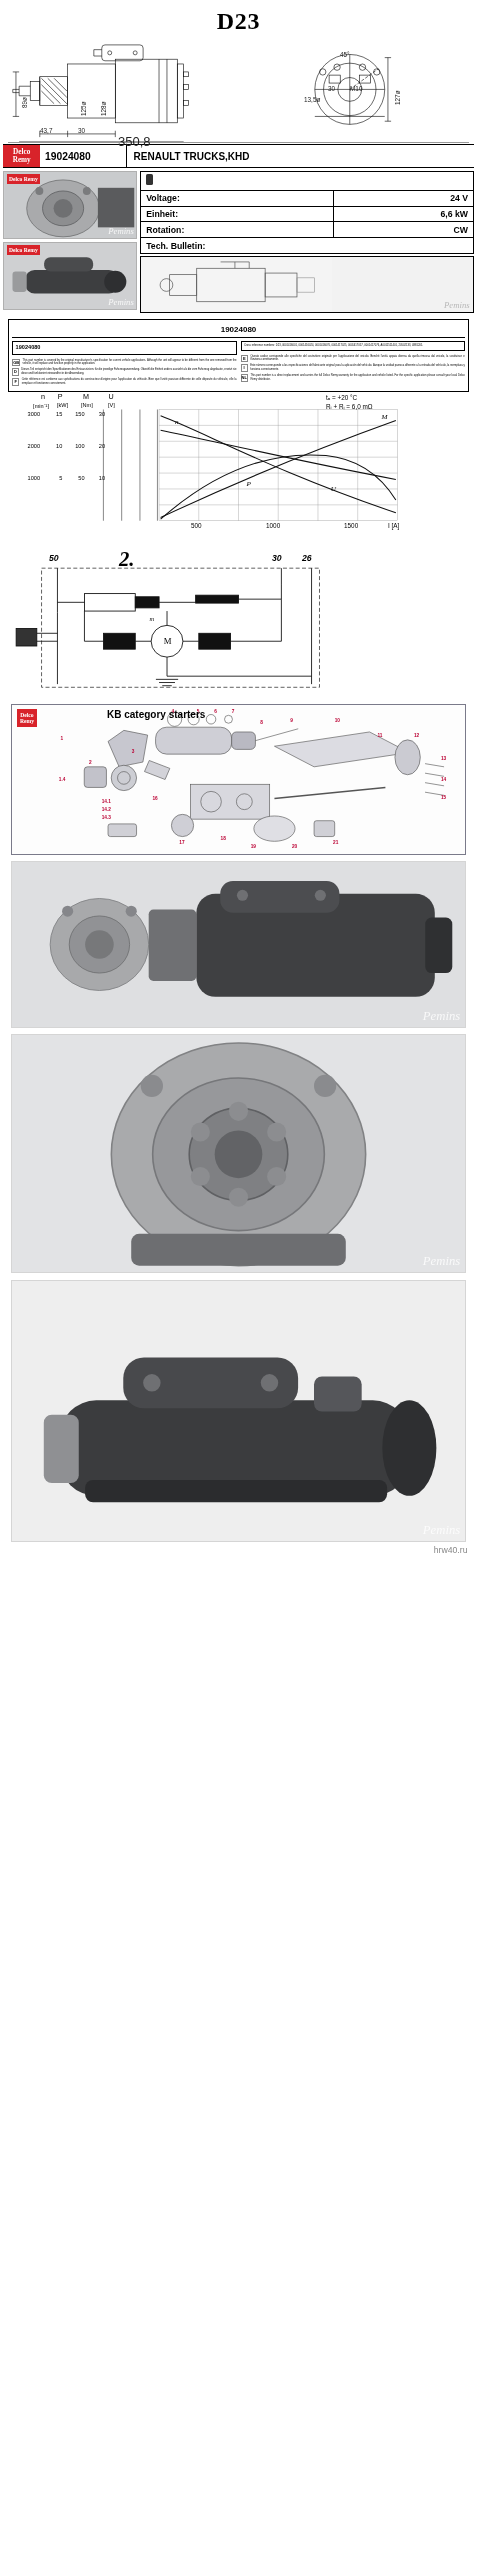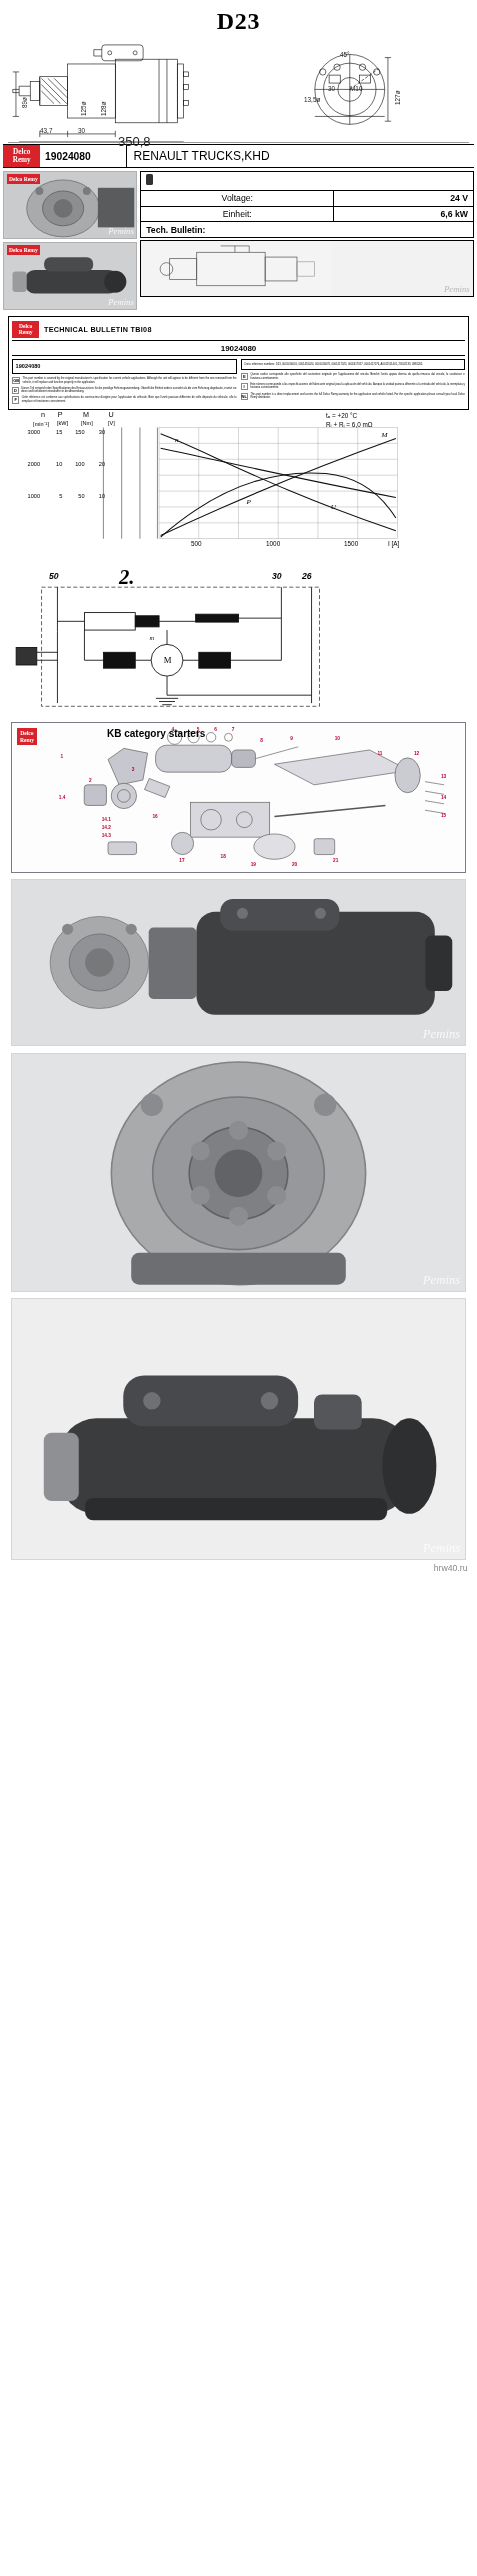--- a/index.html
+++ b/index.html
@@ -70,22 +70,22 @@
     width: 87px;
     font-size: 10.3px;
     font-weight: bold;
     display: flex;
     align-items: center;
     padding-left: 4.8px;
     border-right: 0.8px solid #000;
   }
   .appl {
     flex: 1;
-    font-size: 12px;
-    font-weight: normal;
+    font-size: 10px;
+    font-weight: bold;
     display: flex;
     align-items: center;
     padding-left: 6.4px;
   }
 
   
   .specsarea {
     display: flex;
     margin: 2.4px 3.2px 0;
     gap: 3.2px;
@@ -116,21 +116,21 @@
     text-align: center;
   }
 
   .spec-col { flex: 1; }
   .spec-table { width: 100%; border-collapse: collapse; font-size: 8.7px; }
   .spec-table td {
     border: 0.8px solid #000;
     padding: 2.4px 4.8px;
     height: 15px;
   }
-  .spec-table td.k { font-weight: normal; width: 58%; text-align: center; }
+  .spec-table td.k { font-weight: bold; width: 58%; }
   .spec-table td.v { text-align: right; font-weight: bold; }
   .spec-head td { border: 0.8px solid #000; height: 19px; }
   .tb-row td { font-weight: bold; }
   .tb-img {
     border: 0.8px solid #000;
     height: 57px;
     margin-top: 1.6px;
     position: relative;
     background: #f2f2f2;
     overflow: hidden;
@@ -340,20 +340,24 @@
             <span style="display:inline-block;width:7.2px;height:11px;background:#333;border-radius:1.6px;"></span>
           </td>
         </tr>
         <tr>
           <td class="k">Voltage:</td>
           <td class="v">24 V</td>
         </tr>
         <tr>
           <td class="k">Einheit:</td>
           <td class="v">6,6 kW</td>
+        </tr>
+        <tr>
+          <td class="k">Rotation:</td>
+          <td class="v">CW</td>
         </tr>
         <tr class="tb-row">
           <td colspan="2">Tech. Bulletin:</td>
         </tr>
       </tbody>
         </table>
       <div class="tb-img">
         <svg width="191" height="56" viewBox="0 0 240 70">
           <rect width="240" height="70" fill="#f4f4f4"></rect>
           <g fill="none" stroke="#555" stroke-width="0.9">
@@ -366,27 +370,20 @@
           <g fill="none" stroke="#888" stroke-width="0.7">
             <rect x="196" y="26" width="22" height="18"></rect>
           </g>
         </svg>
         <div class="wm">Pemins</div>
       </div>
     </div>
   </div>
 
   <div class="bulletin">
-    <div class="bull-head">
-      <div class="logo-box">
-        <span>Delco</span>
-        <span>Remy</span>
-      </div>
-      <div class="bull-title">TECHNICAL BULLETIN TBI08</div>
-    </div>
     <div class="bull-num">19024080</div>
     <div class="bull-body">
       <div class="bull-col">
         <div class="bull-box">
           <b>19024080</b>
         </div>
         <div class="bull-row">
           <div class="bull-flag">GB</div>
           <div>This part number is covered by the original manufacturer's specification for current vehicle applications. Although the unit will appear to be different from the one removed from the vehicle, it will replace and function properly in the application.</div>
         </div>

